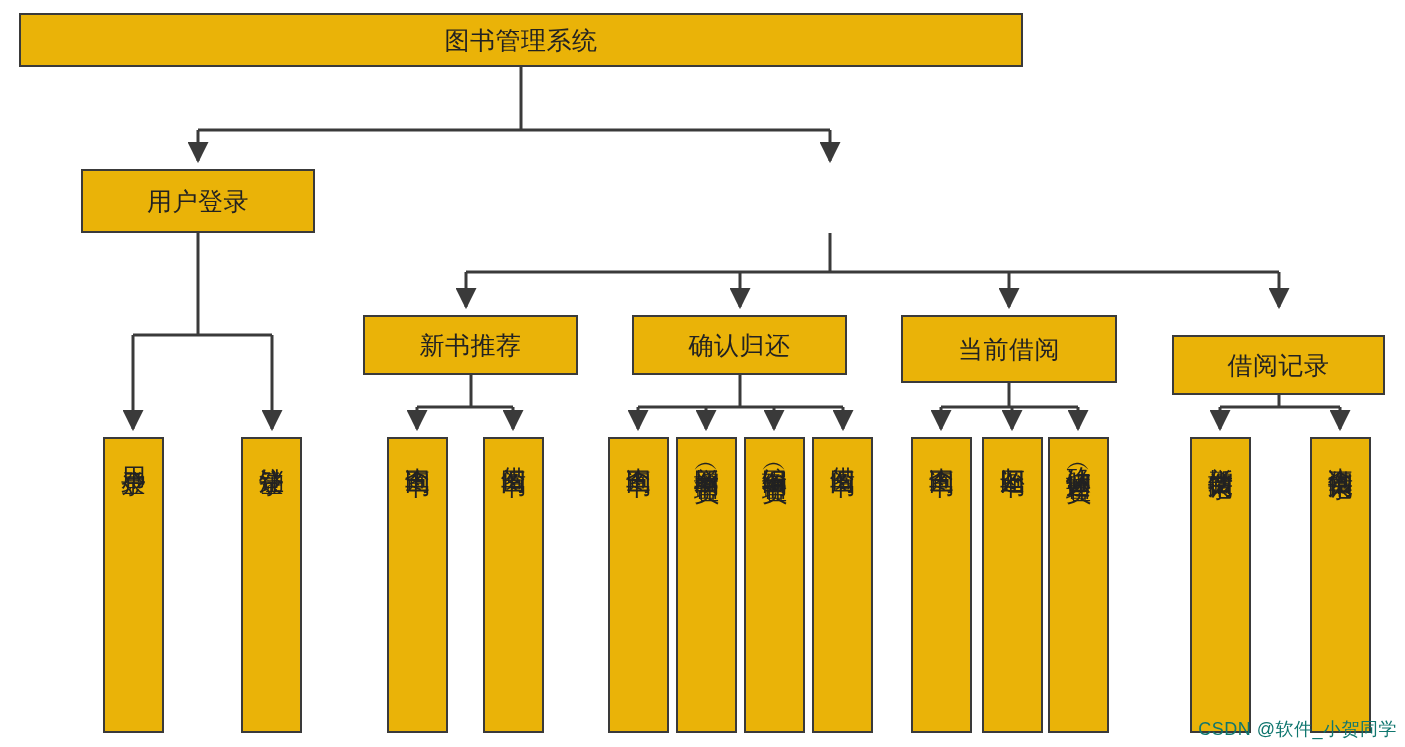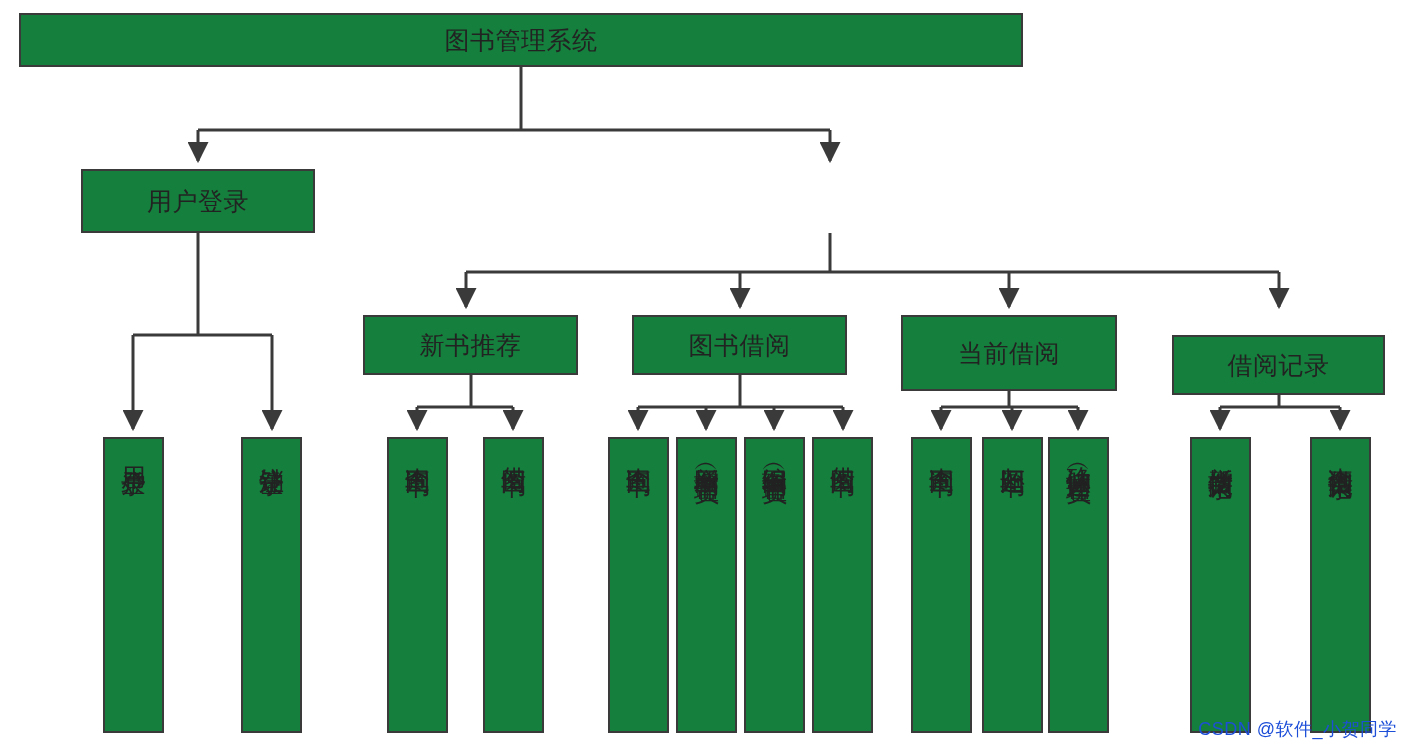--- a/index.html
+++ b/index.html
@@ -21,21 +21,21 @@
     position: absolute;
     left: 0;
     top: 0;
     width: 1405px;
     height: 747px;
     pointer-events: none;
   }
   .node {
     position: absolute;
     box-sizing: border-box;
-    background: #15803d;
+    background: #eab308;
     border: 2.5px solid #3a3a3a;
     display: flex;
     align-items: center;
     justify-content: center;
     color: #222222;
   }
   .node .label {
     display: block;
     text-align: center;
     line-height: 1.0;
@@ -61,21 +61,21 @@
     line-height: 1.08;
     letter-spacing: 2px;
     white-space: nowrap;
     text-align: left;
   }
   .watermark {
     position: absolute;
     right: 8px;
     bottom: 6px;
     font-size: 18px;
-    color: #1d4ed8;
+    color: #0f766e;
     letter-spacing: 0.5px;
     white-space: nowrap;
   }
 </style>
 </head>
 <body>
 
 <div id="canvas">
 
   <svg id="wires" viewBox="0 0 1405 747" width="1405" height="747">
@@ -133,23 +133,23 @@
   </div>
 
   <div class="node horiz" style="left:81px; top:169px; width:234px; height:64px;">
     <span class="label">用户登录</span>
   </div>
 
   <div class="node horiz" style="left:363px; top:315px; width:215px; height:60px;">
     <span class="label">新书推荐</span>
   </div>
   <div class="node horiz" style="left:632px; top:315px; width:215px; height:60px;">
-    <span class="label">图书借阅</span>
-  </div>
-  <div class="node horiz" style="left:901px; top:315px; width:216px; height:76px;">
+    <span class="label">确认归还</span>
+  </div>
+  <div class="node horiz" style="left:901px; top:315px; width:216px; height:68px;">
     <span class="label">当前借阅</span>
   </div>
   <div class="node horiz" style="left:1172px; top:315px; width:213px; height:60px;margin-top:20px;">
     <span class="label">借阅记录</span>
   </div>
 
   <div class="node vert" style="left:103px; top:437px; width:61px; height:296px;">
     <span class="label">用户登录</span>
   </div>
   <div class="node vert" style="left:241px; top:437px; width:61px; height:296px;">

